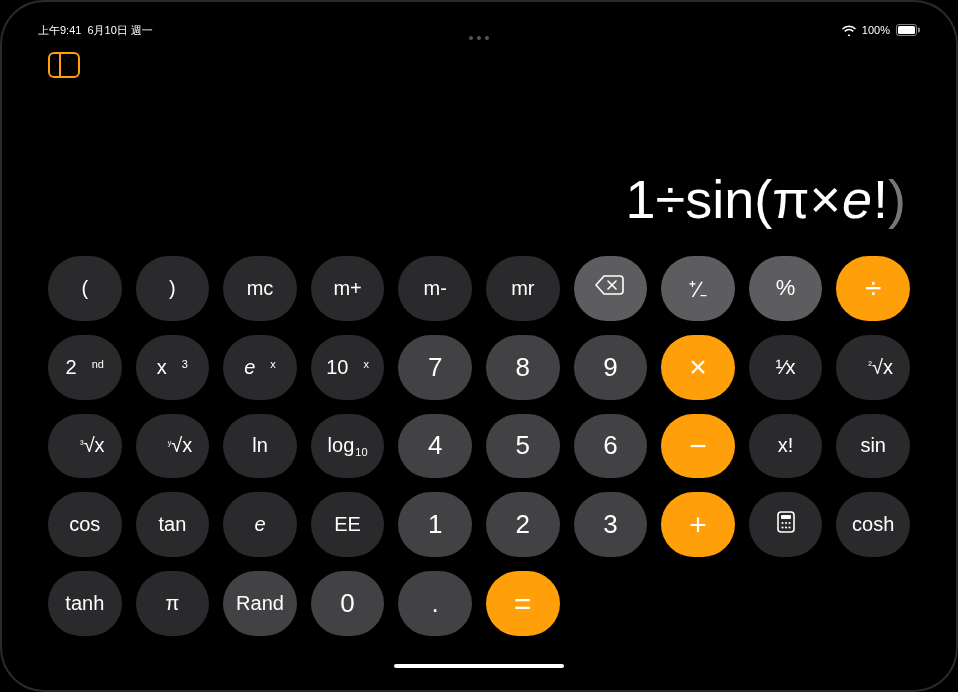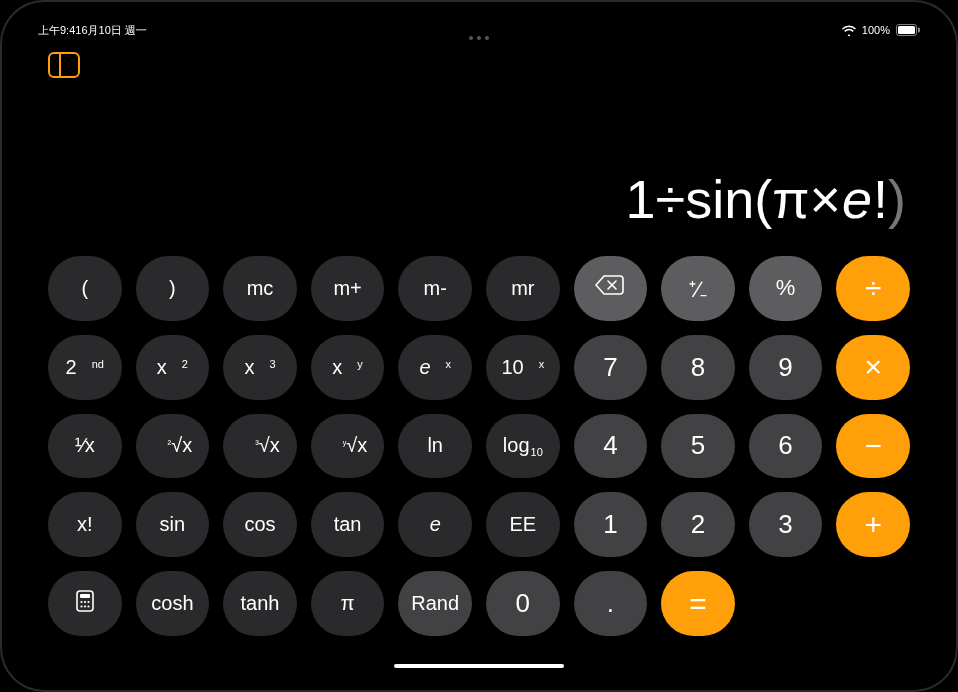--- a/index.html
+++ b/index.html
@@ -28,21 +28,21 @@
   .status-bar {
     height: 24px;
     display: flex;
     align-items: center;
     justify-content: space-between;
     padding: 0 20px;
     color: #fff;
     font-size: 11px;
     font-weight: 500;
   }
-  .status-left { display: flex; align-items: center; }
+  .status-left { display: flex; gap: 6px; align-items: center; }
   .status-center { position:absolute; left:50%; top:18px; transform:translateX(-50%); display:flex; gap:4px; justify-content:center; }
   .status-center .dot { width:4px; height:4px; border-radius:50%; background:#555; }
   .status-right { display:flex; gap:6px; align-items:center; }
   .wifi-icon svg, .battery-icon svg { display:block; }
 
   
   .toggle-panel {
     position: absolute;
     top: 34px; left: 30px;
     width: 32px; height: 26px;
@@ -195,27 +195,21 @@
           <span>%</span>
         </div>
       <div class="key op">
           <span>÷</span>
         </div>
 
       <div class="key dark">
           <span><span>2</span><span class="sup">nd</span></span>
         </div>
       <div class="key dark">
-          <span><span>x</span><span class="sup">2</span></span>
-        </div>
-      <div class="key dark">
           <span><span>x</span><span class="sup">3</span></span>
-        </div>
-      <div class="key dark">
-          <span><span>x</span><span class="sup">y</span></span>
         </div>
       <div class="key dark">
           <span><span style="font-style:italic">e</span><span class="sup">x</span></span>
         </div>
       <div class="key dark">
           <span><span>10</span><span class="sup">x</span></span>
         </div>
       <div class="key digit">
           <span>7</span>
         </div>

